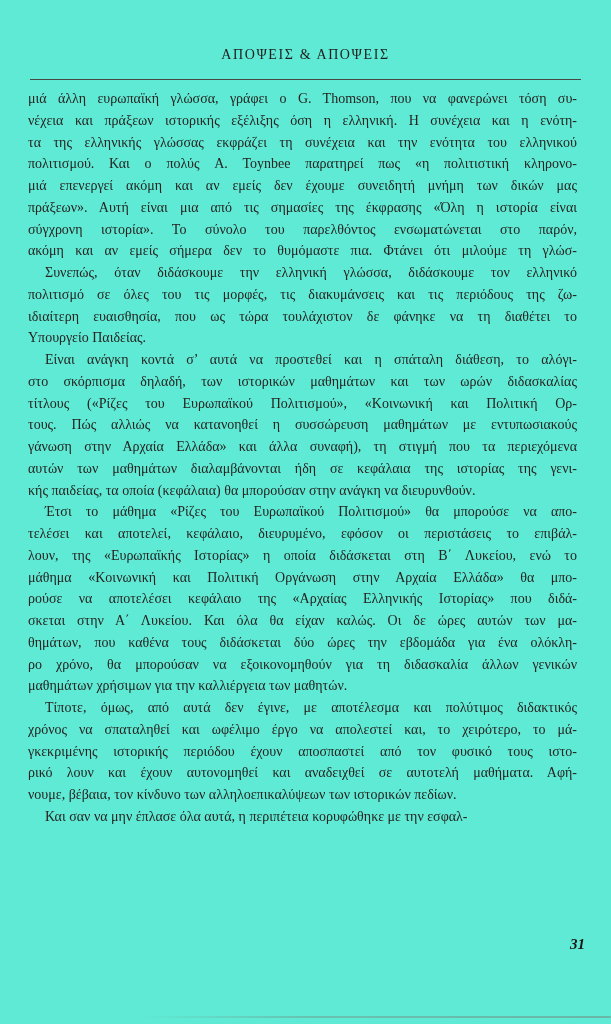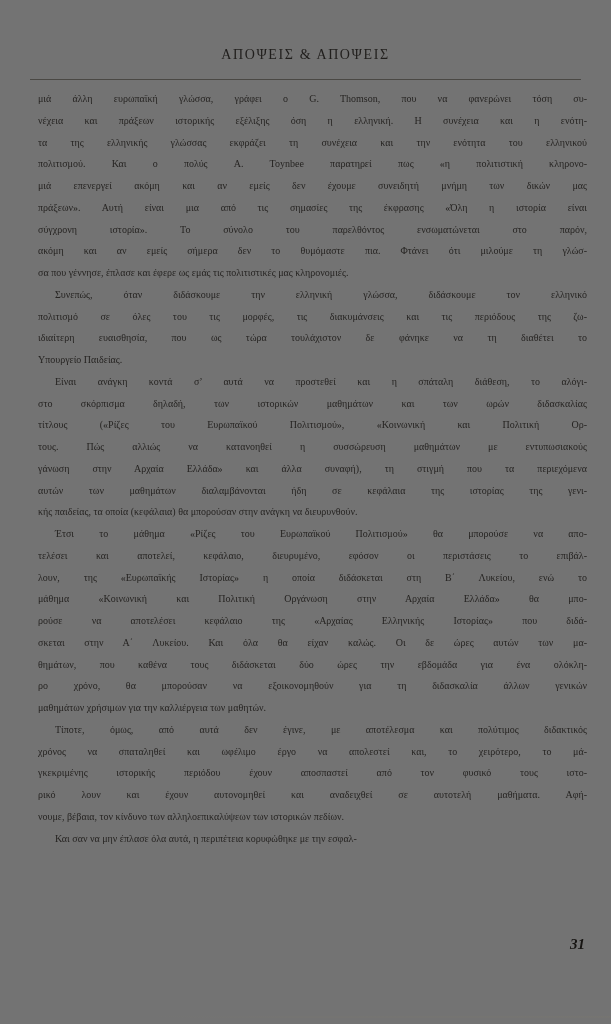--- a/index.html
+++ b/index.html
@@ -4,21 +4,21 @@
 <style>
   html, body {
     margin: 0;
     padding: 0;
     background: #ffffff;
   }
   .page {
     position: relative;
     width: 611px;
     height: 1024px;
-    background: #737373;
+    background: #5eead4;
     font-family: "Liberation Serif", "DejaVu Serif", serif;
     color: #262422;
     overflow: hidden;
   }
   .header-title {
     position: absolute;
     top: 47px;
     left: 0;
     width: 100%;
     text-align: center;
@@ -30,23 +30,23 @@
     position: absolute;
     top: 79px;
     left: 30px;
     width: 551px;
     height: 0;
     border-top: 1.5px solid #4a4844;
   }
   .body-text {
     position: absolute;
     top: 88px;
-    left: 38px;
+    left: 28px;
     width: 549px;
-    font-size: 10px;
+    font-size: 14px;
     line-height: 21.75px;
     color: #262422;
   }
   .line {
     text-align: justify;
     text-align-last: justify;
     white-space: nowrap;
   }
   .line.last {
     text-align-last: left;
@@ -89,21 +89,20 @@
   <div class="body-text">
       <div class="para">
         <div class="line">μιά άλλη ευρωπαϊκή γλώσσα, γράφει ο G. Thomson, που να φανερώνει τόση συ-</div>
         <div class="line">νέχεια και πράξεων ιστορικής εξέλιξης όση η ελληνική. Η συνέχεια και η ενότη-</div>
         <div class="line">τα της ελληνικής γλώσσας εκφράζει τη συνέχεια και την ενότητα του ελληνικού</div>
         <div class="line">πολιτισμού. Και ο πολύς A. Toynbee παρατηρεί πως «η πολιτιστική κληρονο-</div>
         <div class="line">μιά επενεργεί ακόμη και αν εμείς δεν έχουμε συνειδητή μνήμη των δικών μας</div>
         <div class="line">πράξεων». Αυτή είναι μια από τις σημασίες της έκφρασης «Όλη η ιστορία είναι</div>
         <div class="line">σύγχρονη ιστορία». Το σύνολο του παρελθόντος ενσωματώνεται στο παρόν,</div>
         <div class="line">ακόμη και αν εμείς σήμερα δεν το θυμόμαστε πια. Φτάνει ότι μιλούμε τη γλώσ-</div>
-        <div class="line last">σα που γέννησε, έπλασε και έφερε ως εμάς τις πολιτιστικές μας κληρονομιές.</div>
       </div>
       <div class="para indent">
         <div class="line">Συνεπώς, όταν διδάσκουμε την ελληνική γλώσσα, διδάσκουμε τον ελληνικό</div>
         <div class="line">πολιτισμό σε όλες του τις μορφές, τις διακυμάνσεις και τις περιόδους της ζω-</div>
         <div class="line">ιδιαίτερη ευαισθησία, που ως τώρα τουλάχιστον δε φάνηκε να τη διαθέτει το</div>
         <div class="line last">Υπουργείο Παιδείας.</div>
       </div>
       <div class="para indent">
         <div class="line">Είναι ανάγκη κοντά σ’ αυτά να προστεθεί και η σπάταλη διάθεση, το αλόγι-</div>
         <div class="line">στο σκόρπισμα δηλαδή, των ιστορικών μαθημάτων και των ωρών διδασκαλίας</div>

